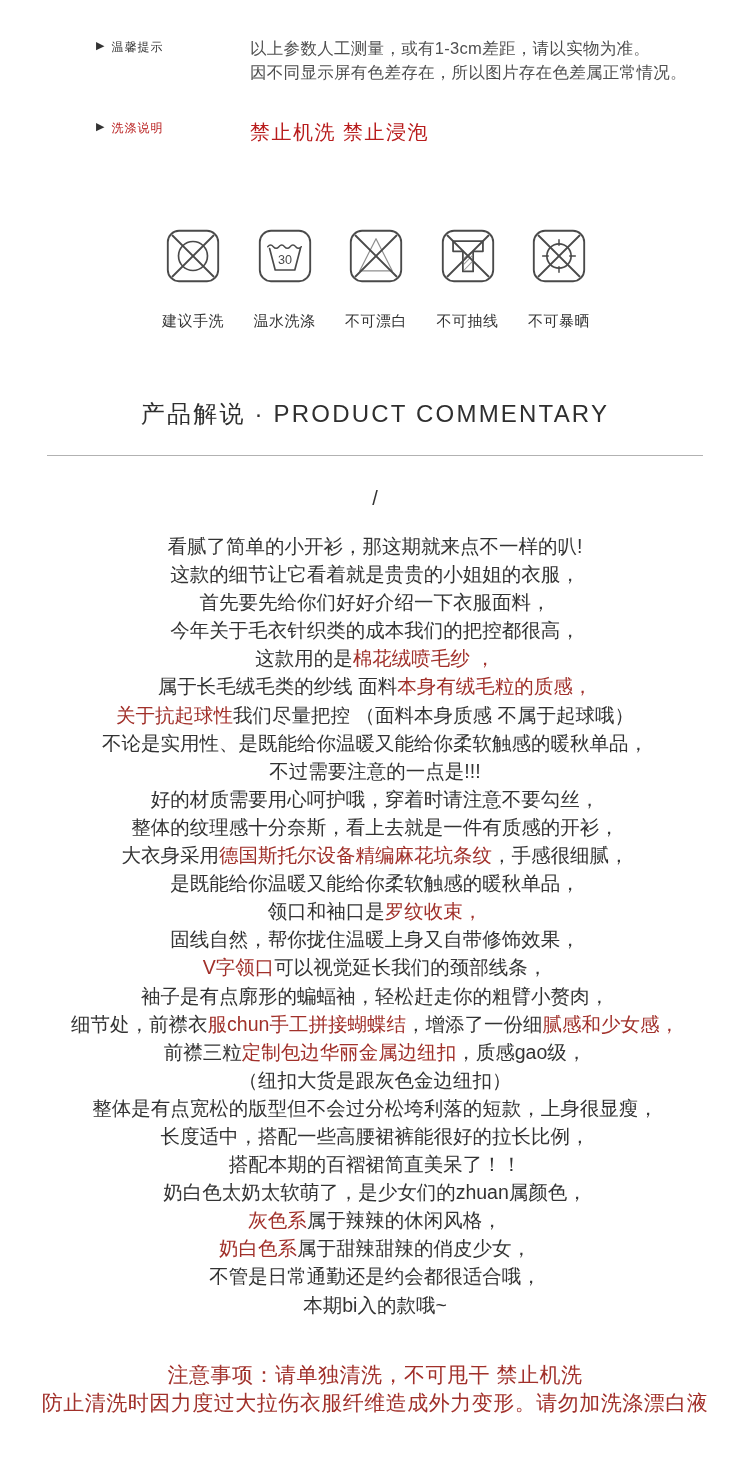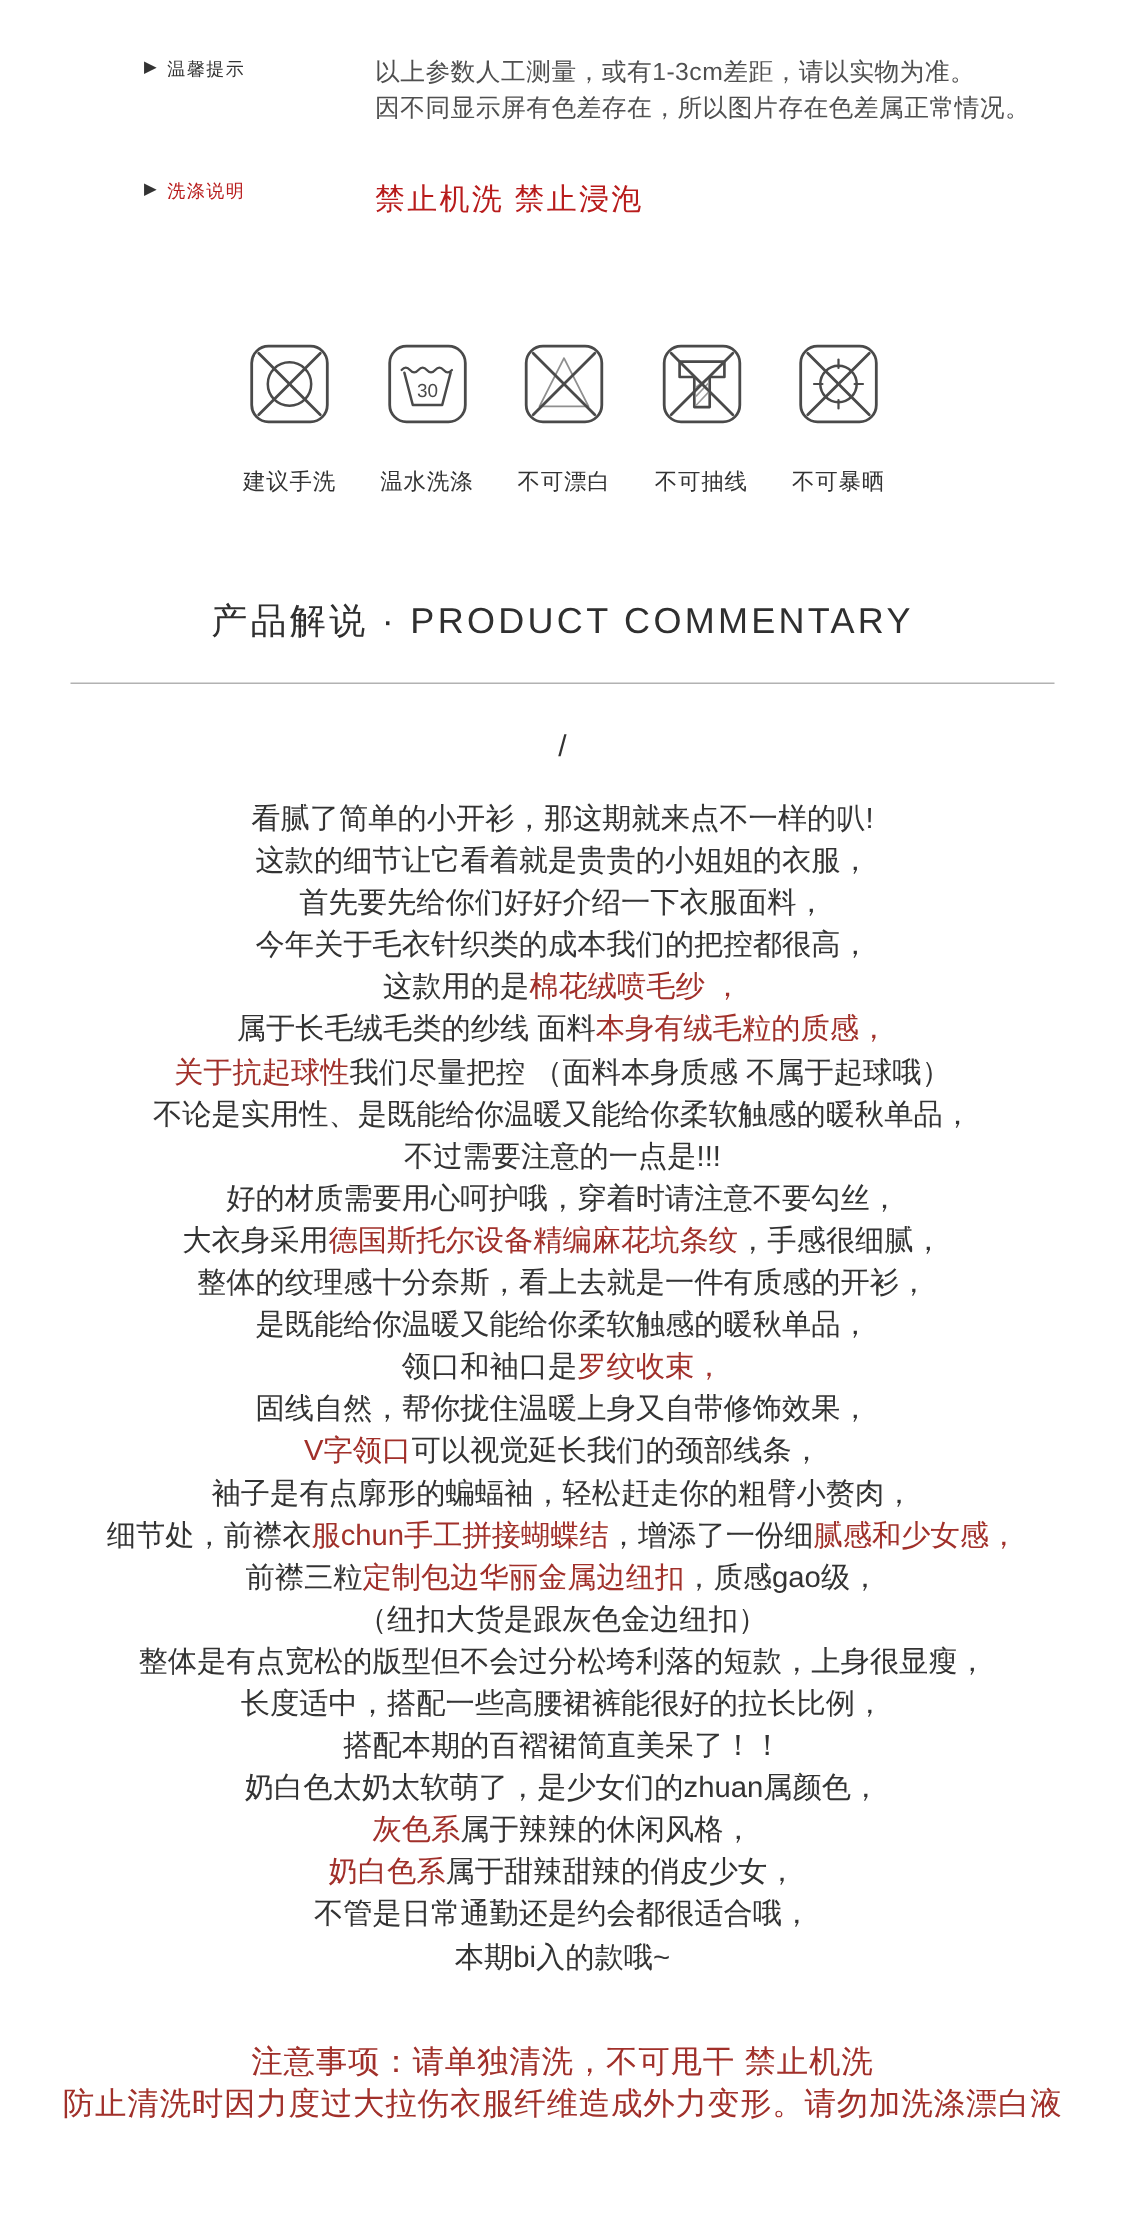--- a/index.html
+++ b/index.html
@@ -115,22 +115,22 @@
     <div><span>看腻了简单的小开衫，那这期就来点不一样的叭!</span></div>
     <div><span>这款的细节让它看着就是贵贵的小姐姐的衣服，</span></div>
     <div><span>首先要先给你们好好介绍一下衣服面料，</span></div>
     <div><span>今年关于毛衣针织类的成本我们的把控都很高，</span></div>
     <div><span>这款用的是</span><span class="rd">棉花绒喷毛纱 ，</span></div>
     <div><span>属于长毛绒毛类的纱线 面料</span><span class="rd">本身有绒毛粒的质感，</span></div>
     <div><span class="rd">关于抗起球性</span><span>我们尽量把控 （面料本身质感 不属于起球哦）</span></div>
     <div><span>不论是实用性、是既能给你温暖又能给你柔软触感的暖秋单品，</span></div>
     <div><span>不过需要注意的一点是!!!</span></div>
     <div><span>好的材质需要用心呵护哦，穿着时请注意不要勾丝，</span></div>
+    <div><span>整体的纹理感十分奈斯，看上去就是一件有质感的开衫，</span></div>
     <div><span>大衣身采用</span><span class="rd">德国斯托尔设备精编麻花坑条纹</span><span>，手感很细腻，</span></div>
-    <div><span>整体的纹理感十分奈斯，看上去就是一件有质感的开衫，</span></div>
     <div><span>是既能给你温暖又能给你柔软触感的暖秋单品，</span></div>
     <div><span>领口和袖口是</span><span class="rd">罗纹收束，</span></div>
     <div><span>固线自然，帮你拢住温暖上身又自带修饰效果，</span></div>
     <div><span class="rd">V字领口</span><span>可以视觉延长我们的颈部线条，</span></div>
     <div><span>袖子是有点廓形的蝙蝠袖，轻松赶走你的粗臂小赘肉，</span></div>
     <div><span>细节处，前襟衣</span><span class="rd">服chun手工拼接蝴蝶结</span><span>，增添了一份细</span><span class="rd">腻感和少女感，</span></div>
     <div><span>前襟三粒</span><span class="rd">定制包边华丽金属边纽扣</span><span>，质感gao级，</span></div>
     <div><span>（纽扣大货是跟灰色金边纽扣）</span></div>
     <div><span>整体是有点宽松的版型但不会过分松垮利落的短款，上身很显瘦，</span></div>
     <div><span>长度适中，搭配一些高腰裙裤能很好的拉长比例，</span></div>

